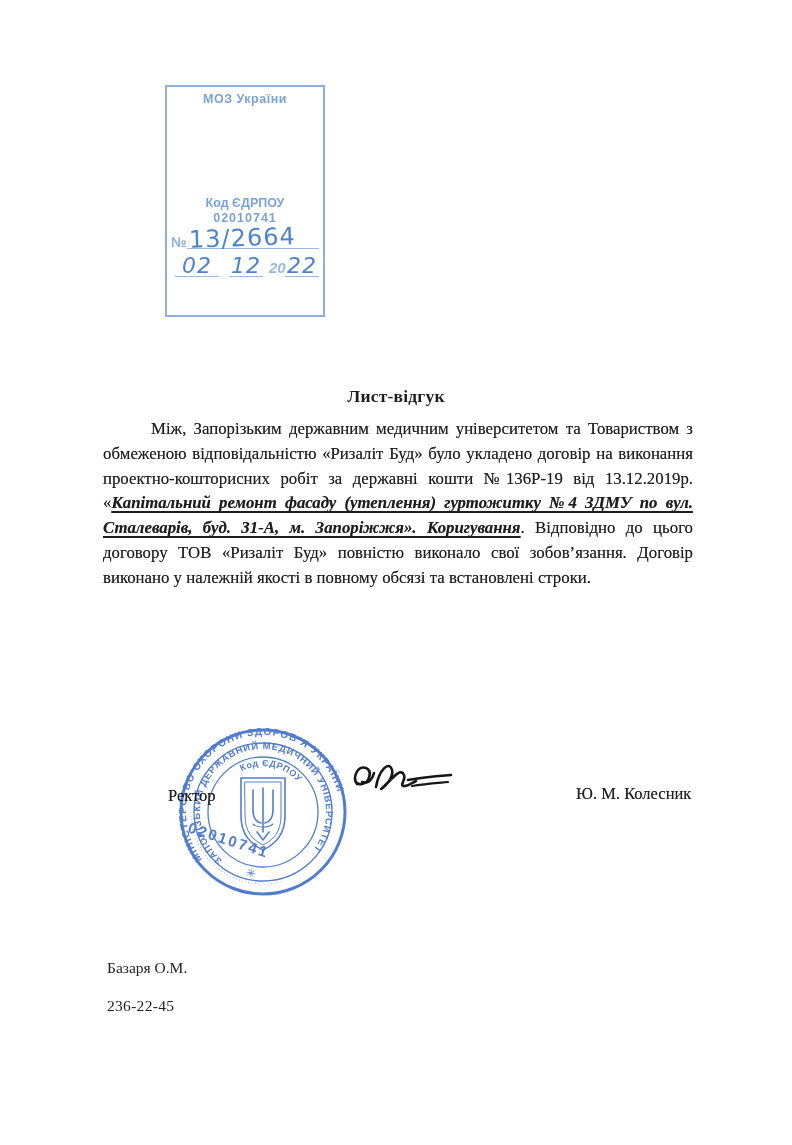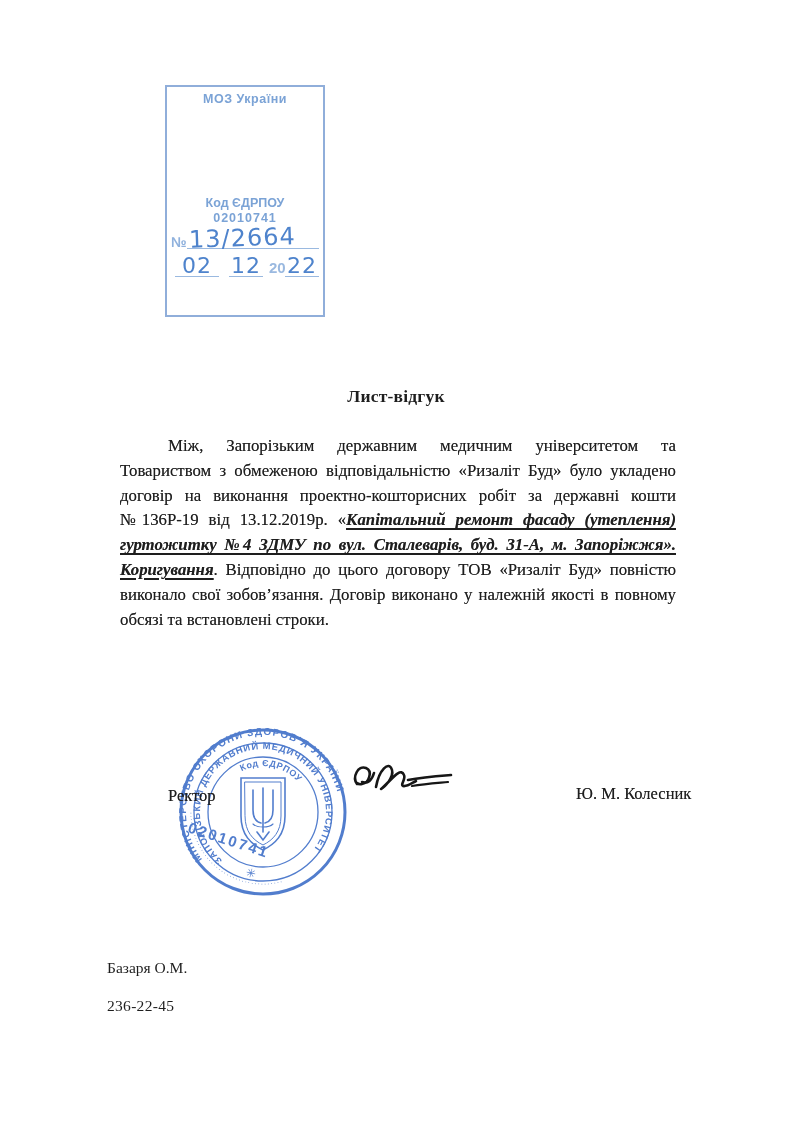--- a/index.html
+++ b/index.html
@@ -18,36 +18,36 @@
   .rect-stamp .row{position:absolute;left:0;right:0;}
   .s-ministry{top:5px;font-size:12.5px;font-weight:700;letter-spacing:.5px;}
   .s-org{top:21px;font-size:18.5px;line-height:21.5px;font-weight:700;letter-spacing:.5px;}
   .s-code-label{top:109px;font-size:12.5px;font-weight:700;}
   .s-code-value{top:124px;font-size:12.5px;font-weight:700;letter-spacing:1px;}
   .s-number-row{top:139px;height:26px;}
   .s-number-prefix{position:absolute;left:4px;bottom:2px;font-size:14px;font-weight:700;color:#8fb1dd;}
   .s-number-line{position:absolute;left:20px;right:4px;bottom:3px;border-bottom:1.5px solid #9ab9e0;height:0;}
   .hand{font-family:"DejaVu Sans", sans-serif;color:#4e83cc;font-weight:400;}
   .s-number-value{position:absolute;left:22px;bottom:0px;font-size:24px;letter-spacing:1px;transform:rotate(-2deg);}
-  .s-date-row{top:167px;height:26px;}
+  .s-date-row{top:167px;height:26px;font-style:italic;}
   .date-cell{position:absolute;bottom:3px;border-bottom:1.5px solid #9ab9e0;text-align:center;}
   .date-cell span{position:absolute;left:0;right:0;bottom:-2px;font-size:22px;letter-spacing:1px;}
   .dc1{left:8px;width:44px;}
   .dc2{left:62px;width:34px;}
   .dc3{left:118px;width:34px;}
   .s-date-century{position:absolute;left:102px;bottom:4px;font-size:15px;font-weight:700;color:#9ab9e0;}
   .s-addr{top:196px;font-size:11px;line-height:13px;font-weight:700;letter-spacing:.2px;}
   
   .letter-title{
     position:absolute;left:0;right:0;top:386px;text-align:center;
     font-size:17.5px;font-weight:700;letter-spacing:.2px;
   }
   .letter-body{position:absolute;left:103px;top:417px;width:590px;}
   .letter-body p{
-    margin:17px;font-size:16.8px;line-height:24.8px;text-align:justify;
+    margin:0;font-size:16.8px;line-height:24.8px;text-align:justify;
     text-indent:48px;text-shadow:0 0 .3px rgba(0,0,0,.55);
   }
   .emph{
     font-weight:700;font-style:italic;text-decoration:underline;
     text-decoration-thickness:1.5px;text-underline-offset:3px;
   }
   
   .role-label{position:absolute;left:168px;top:786px;font-size:16.5px;z-index:3;text-shadow:0 0 .3px rgba(0,0,0,.55);}
   .signer-name{position:absolute;left:576px;top:784px;font-size:16.5px;text-shadow:0 0 .3px rgba(0,0,0,.55);}
   .seal-svg{position:absolute;left:179px;top:728px;width:168px;height:168px;z-index:1;opacity:.9;}

